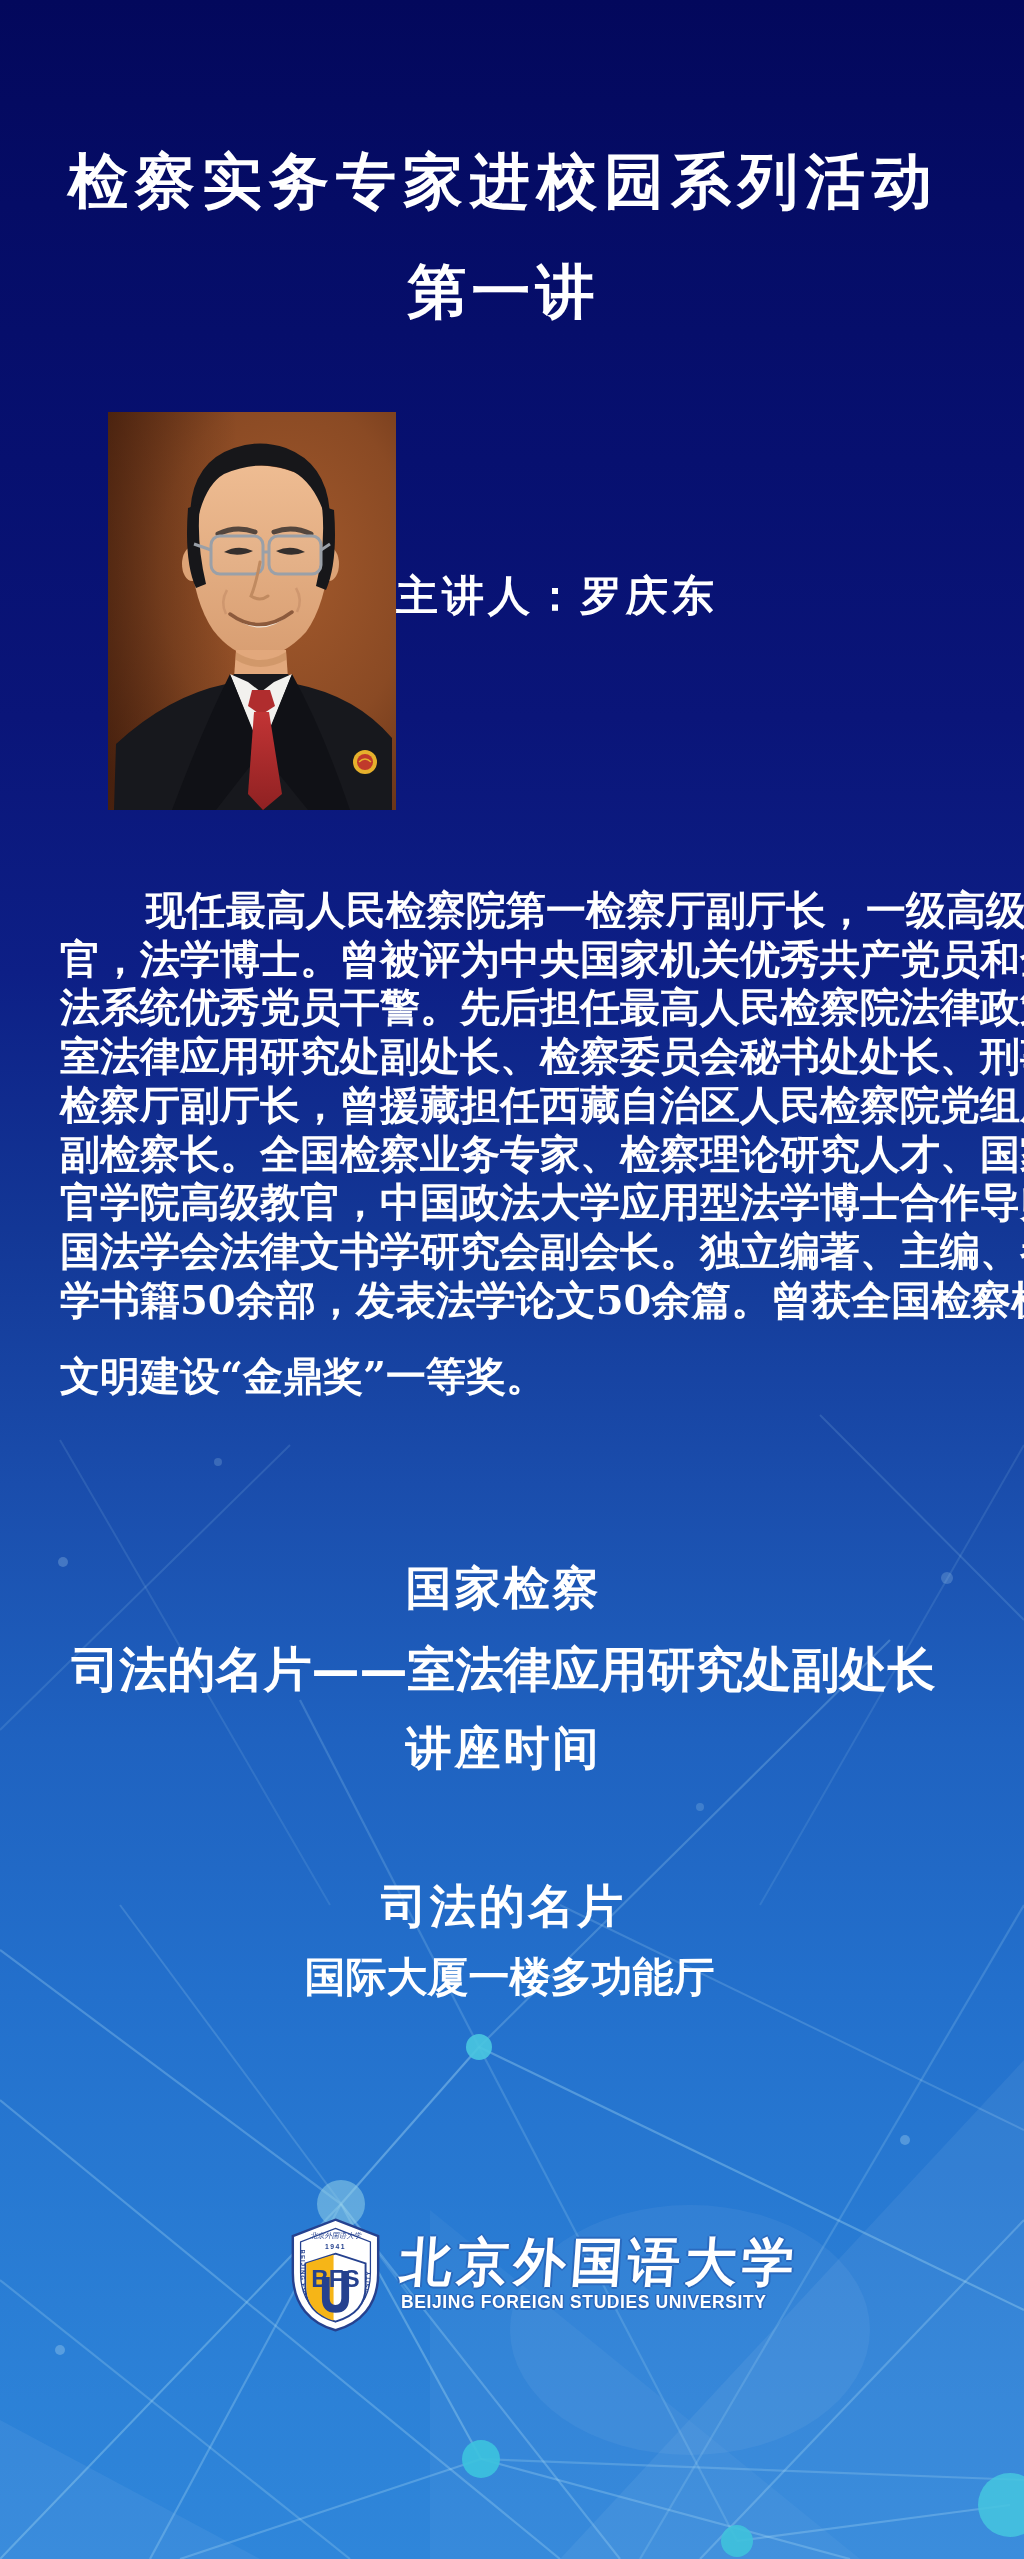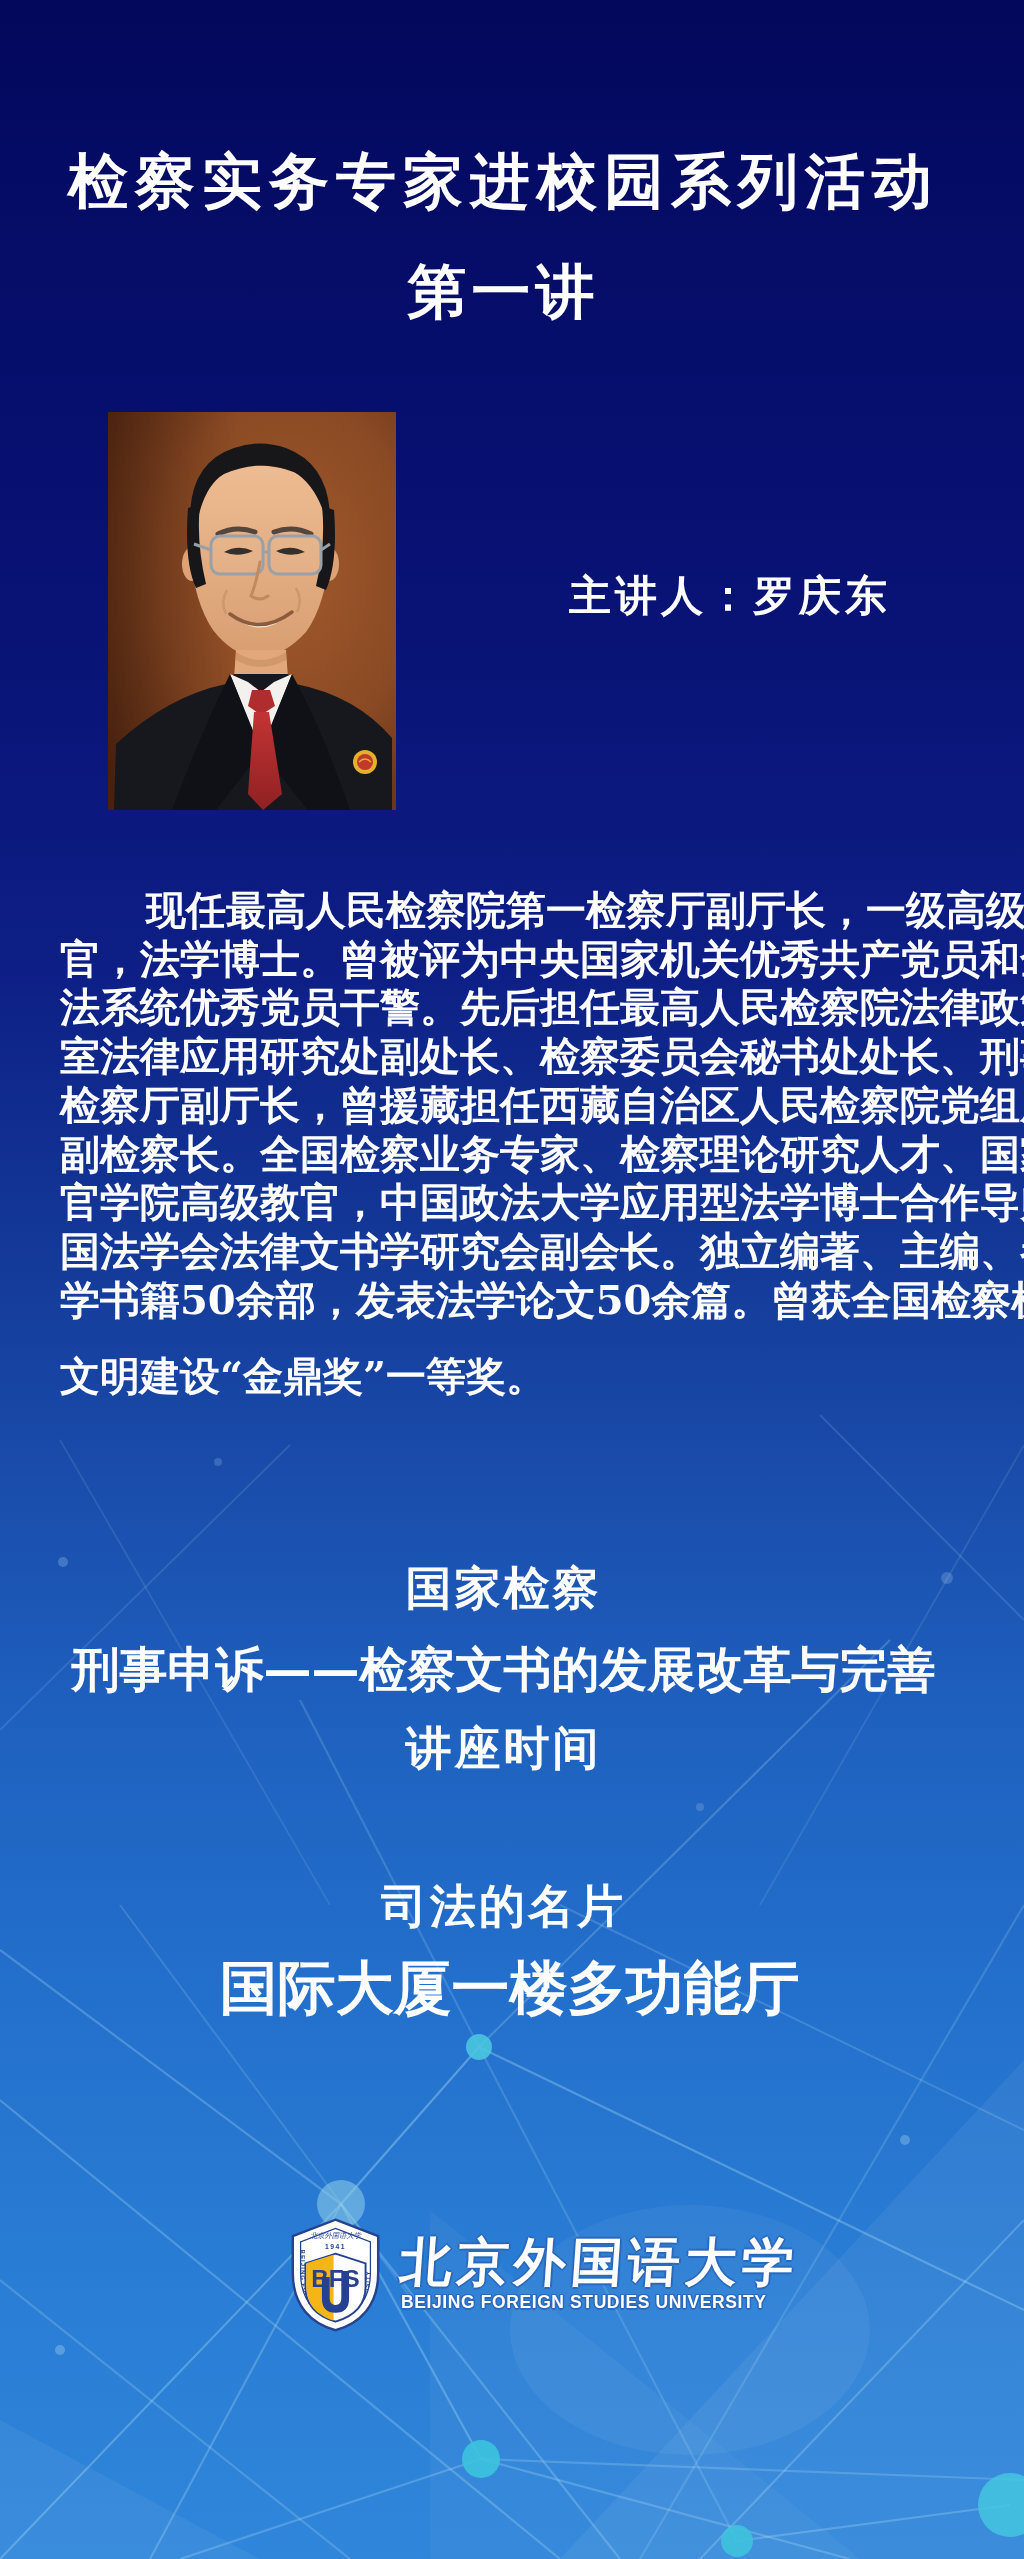--- a/index.html
+++ b/index.html
@@ -23,33 +23,33 @@
   .episode{
     top:262px;font-size:59px;font-weight:700;letter-spacing:5px;
     margin:0;line-height:60px;
   }
   .photo{
     position:absolute;left:108px;top:412px;width:288px;height:398px;
     overflow:hidden;
   }
   .speaker-line{
     position:absolute;left:396px;right:0;top:568px;
-    text-align:center;font-size:42px;font-weight:700;letter-spacing:4px;margin-left:40px;
+    font-size:42px;font-weight:700;letter-spacing:4px;
   }
   .bio{position:absolute;left:60px;top:886px;width:904px;}
   .bio-line{
     font-size:40px;font-weight:700;line-height:48.7px;
     text-align:justify;text-align-last:justify;
     white-space:nowrap;
   }
   .bio-line.first{text-indent:86px;}
   .bio-line.last{text-align-last:left;margin-top:28px;}
   .sec-label{font-size:46px;font-weight:700;letter-spacing:3px;}
   .sec-value{font-size:48px;font-weight:700;letter-spacing:0px;}
-  .v-loc{font-size:58px;margin-left:12px;}
+  .v-loc{font-size:41px;margin-left:12px;}
   .logo{position:absolute;left:0;top:2210px;width:1024px;height:130px;padding-left:21px;}
   .crest{position:absolute;left:287px;top:6px;width:97px;height:118px;}
   .uni-cn{
     position:absolute;left:400px;top:18px;width:420px;
     font-size:52px;font-weight:700;letter-spacing:5px;color:#fff;
     transform:skewX(-4deg);
     text-shadow:-2px 0 #2a6abe,2px 0 #2a6abe,0 -2px #2a6abe,0 2px #2a6abe;
     white-space:nowrap;
   }
   .uni-en{
@@ -207,21 +207,21 @@
     <div class="bio-line">室法律应用研究处副处长、检察委员会秘书处处长、刑事申诉</div>
     <div class="bio-line">检察厅副厅长，曾援藏担任西藏自治区人民检察院党组成员、</div>
     <div class="bio-line">副检察长。全国检察业务专家、检察理论研究人才、国家检察</div>
     <div class="bio-line">官学院高级教官，中国政法大学应用型法学博士合作导师。中</div>
     <div class="bio-line">国法学会法律文书学研究会副会长。独立编著、主编、参编法</div>
     <div class="bio-line">学书籍50余部，发表法学论文50余篇。曾获全国检察机关精神</div>
     <div class="bio-line last">文明建设“金鼎奖”一等奖。</div>
   </div>
 
   <div class="abs sec-label" style="top:1558px">国家检察</div>
-  <div class="abs sec-value" style="top:1638px">刑事申诉——检察文书的发展改革与完善</div>
+  <div class="abs sec-value" style="top:1638px">司法的名片——室法律应用研究处副处长</div>
 
   <div class="abs sec-label" style="top:1718px">讲座时间</div>
 
   <div class="abs sec-label" style="top:1876px">司法的名片</div>
   <div class="abs sec-value v-loc" style="top:1950px">国际大厦一楼多功能厅</div>
 
   <div class="logo">
     <svg class="crest" viewBox="0 0 100 120" xmlns="http://www.w3.org/2000/svg">
       <path d="M50 3 L94 20 L94 58 C94 92 75 110 50 117 C25 110 6 92 6 58 L6 20 Z" fill="#ffffff" stroke="#25418f" stroke-width="2.5"></path>
       <path id="crestRing" d="M14 30 L14 58 C14 86 30 101 50 108 C70 101 86 86 86 58 L86 30" fill="none" stroke="none"></path>

